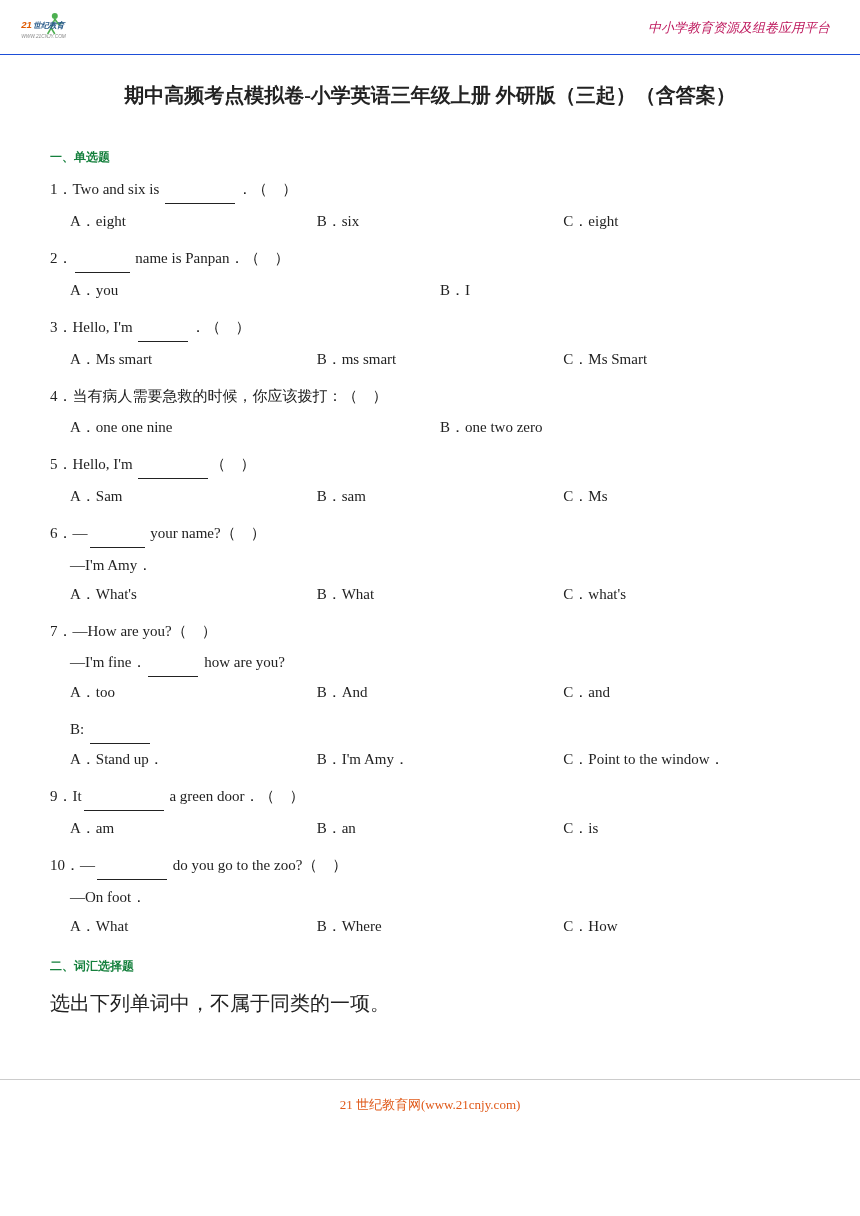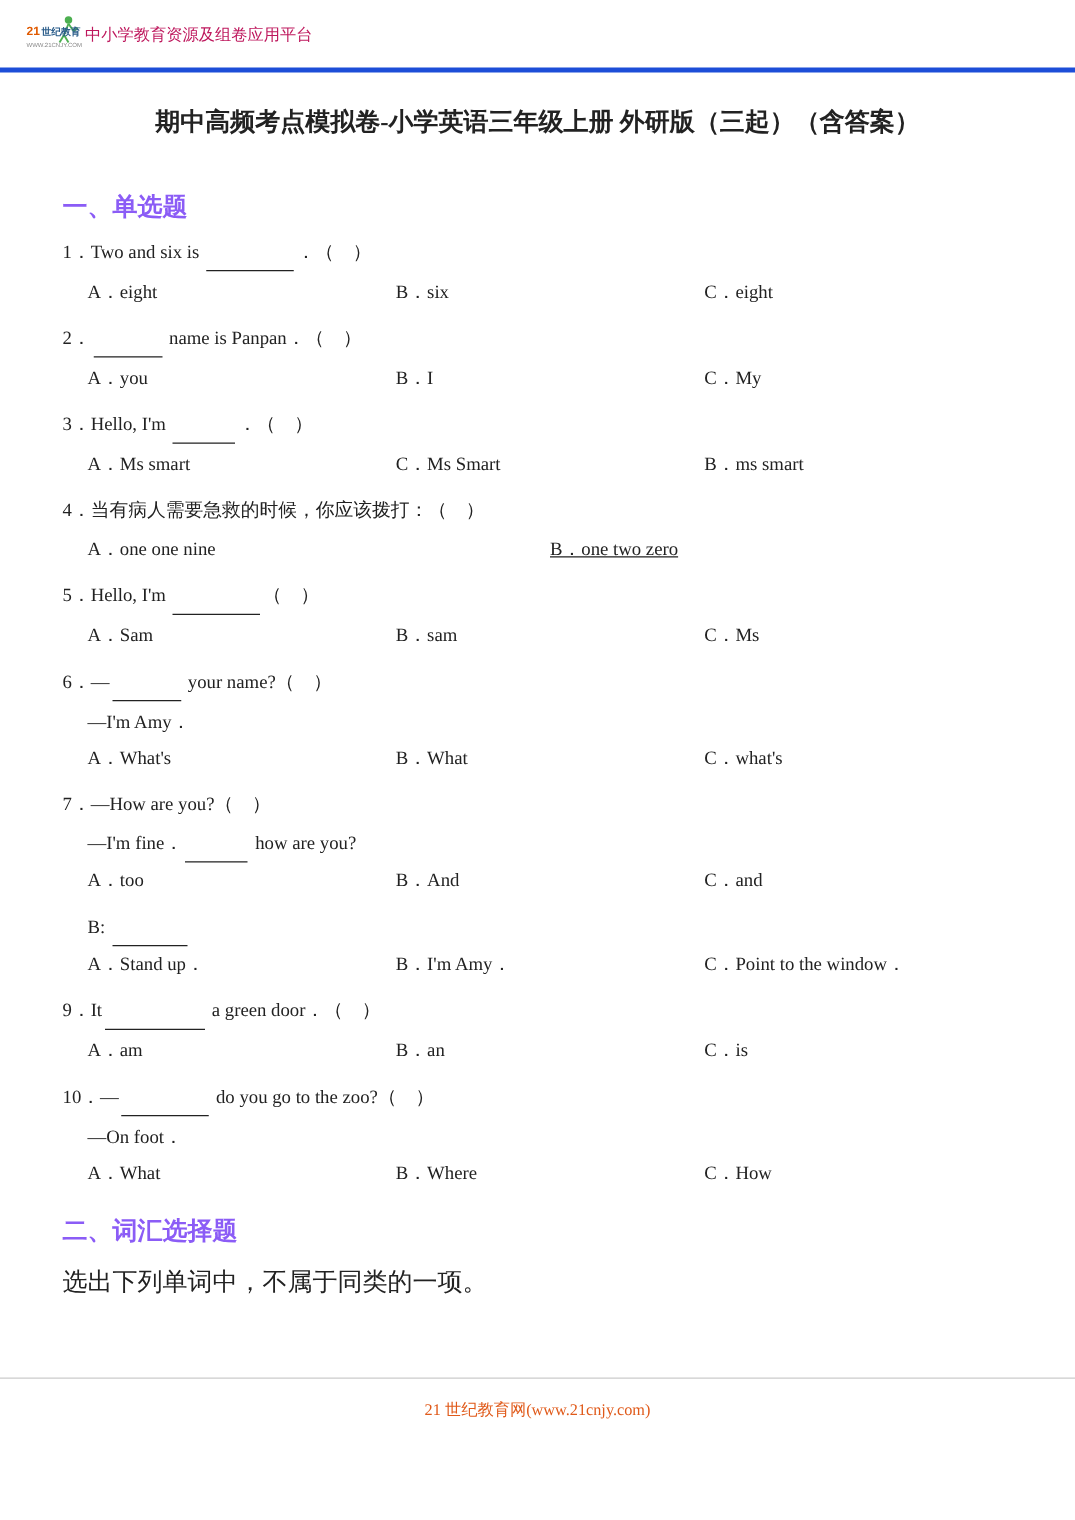--- a/index.html
+++ b/index.html
@@ -7,22 +7,24 @@
       background: #fff;
       font-family: "SimSun", "宋体", serif;
       font-size: 15px;
       color: #222;
       width: 860px;
       min-height: 1216px;
     }
     .header {
       display: flex;
       align-items: center;
+      justify-content: space-between;
       padding: 8px 30px 6px 20px;
-      border-bottom: 4px solid #1d4ed8;
+      border-bottom: 1px solid #1d4ed8;
+      font-style: italic;
     }
     .logo-area {
       display: flex;
       align-items: center;
       gap: 6px;
     }
     .logo-icon {
       width: 48px;
       height: 40px;
     }
@@ -37,23 +39,23 @@
     .main-title {
       font-size: 20px;
       font-weight: bold;
       color: #222;
       line-height: 1.6;
     }
     .content {
       padding: 10px 50px 30px 50px;
     }
     .section-title {
-      font-size: 20px;
+      font-size: 12px;
       font-weight: bold;
-      color: #8b5cf6;
+      color: #15803d;
       margin: 18px 0 10px 0;
     }
     .question-block {
       margin-bottom: 10px;
     }
     .question-line {
       margin-bottom: 4px;
       line-height: 1.8;
     }
     .options-row {
@@ -132,42 +134,41 @@
     </div>
   </div>
 
   <div class="question-block">
     <div class="question-line">
       2．<span class="blank" style="min-width:55px;">&nbsp;</span> name is Panpan．（　）
     </div>
     <div class="options-row">
       <span class="option">A．you</span>
       <span class="option">B．I</span>
-      <span class="option">C．My</span>
     </div>
   </div>
 
   <div class="question-block">
     <div class="question-line">
       3．Hello, I'm <span class="blank" style="min-width:50px;">&nbsp;</span>．（　）
     </div>
     <div class="options-row">
       <span class="option">A．Ms smart</span>
+      <span class="option">B．ms smart</span>
       <span class="option">C．Ms Smart</span>
-      <span class="option">B．ms smart</span>
     </div>
   </div>
 
   <div class="question-block">
     <div class="question-line">
       4．当有病人需要急救的时候，你应该拨打：（　）
     </div>
     <div class="options-row">
       <span class="option" style="flex:2;">A．one one nine</span>
-      <span class="option" style="flex:2;text-decoration:underline;">B．one two zero</span>
+      <span class="option" style="flex:2;">B．one two zero</span>
     </div>
   </div>
 
   <div class="question-block">
     <div class="question-line">
       5．Hello, I'm <span class="blank" style="min-width:70px;">&nbsp;</span>（　）
     </div>
     <div class="options-row">
       <span class="option">A．Sam</span>
       <span class="option">B．sam</span>

